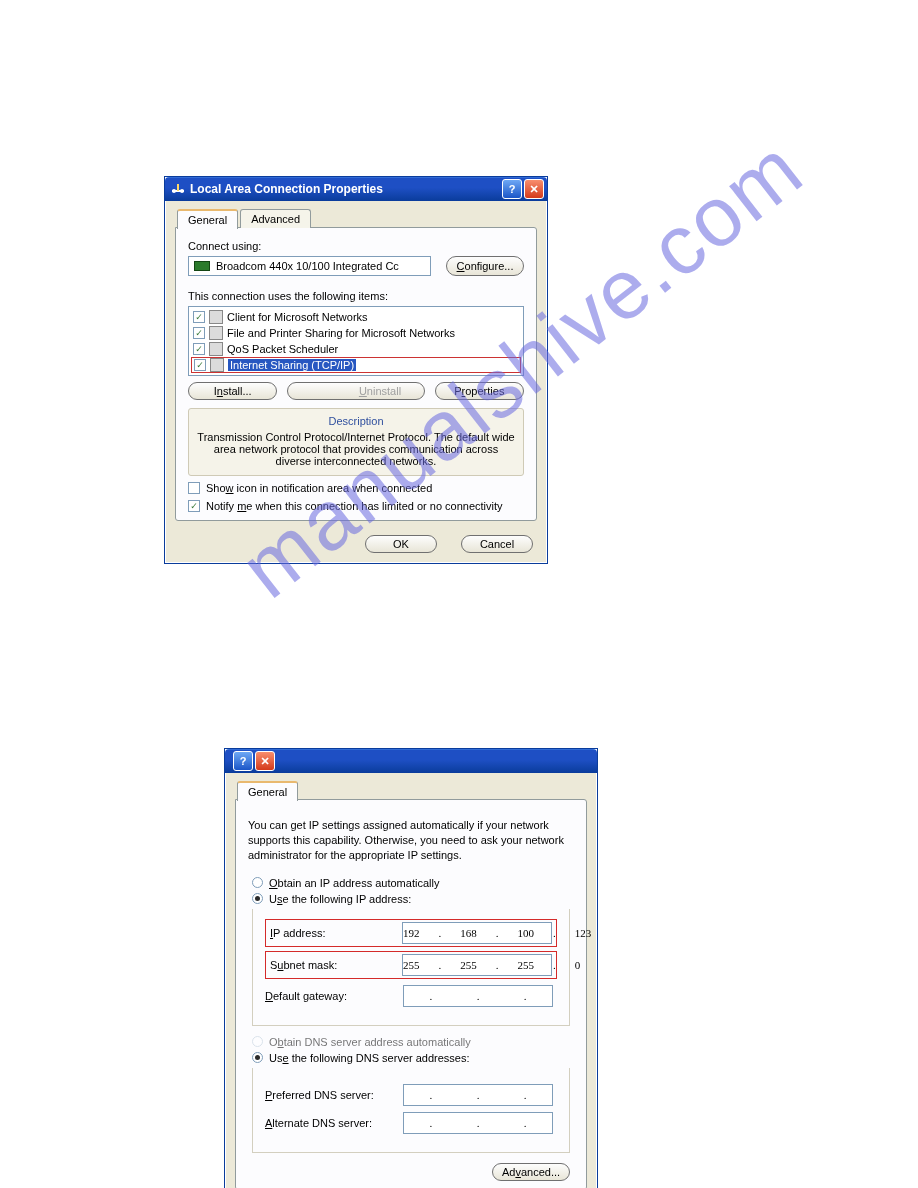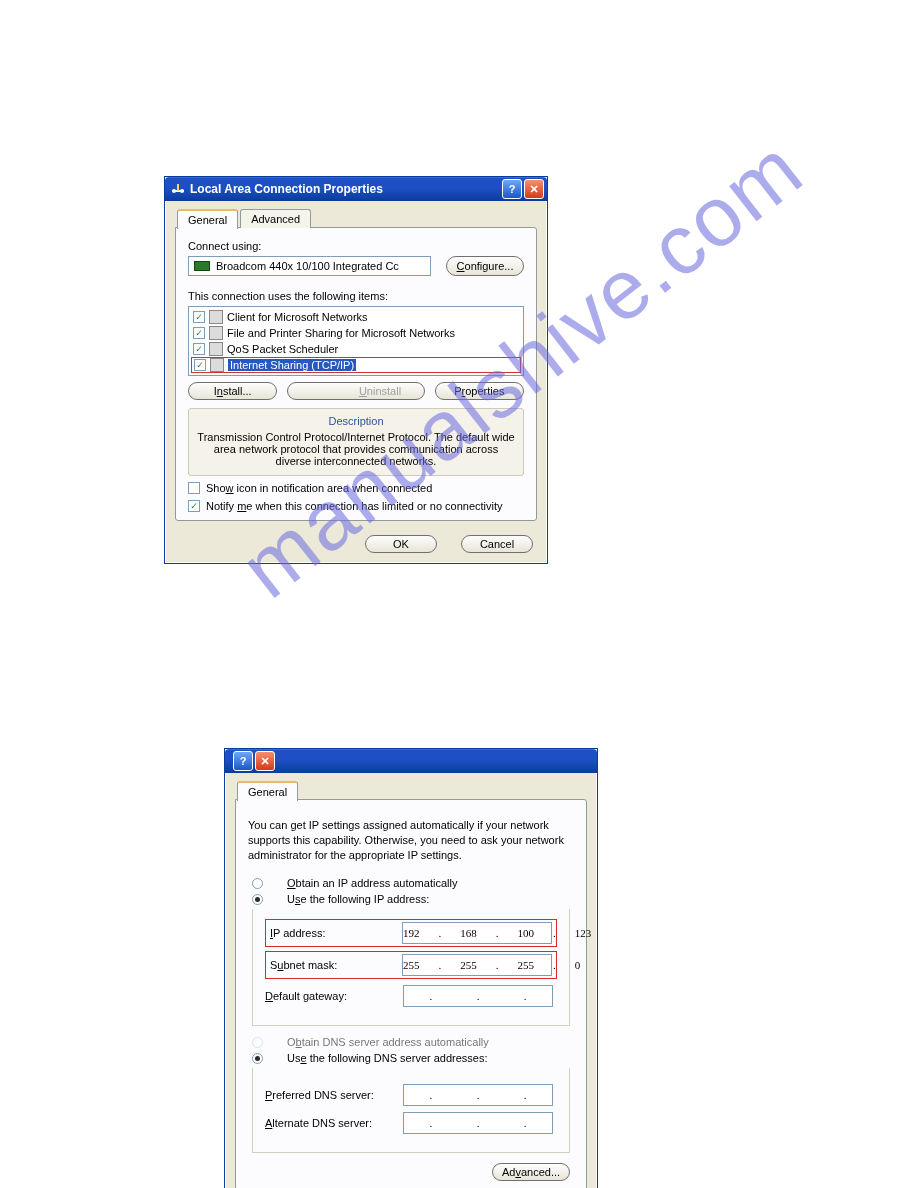--- a/index.html
+++ b/index.html
@@ -135,21 +135,21 @@
     text-align: center;
   }
   .desc-title { color: #2f4f9e; margin-bottom: 4px; }
   .chk-row { display: flex; align-items: center; gap: 6px; margin-top: 6px;}
   .chk-row .cb { width: 12px; height: 12px; border: 1px solid #7f9db9; background: #fff; display: flex; align-items: center; justify-content: center; font-size: 9px; color:#3a7a3a;}
   .dialog-buttons { display: flex; gap: 24px; justify-content: flex-end; padding: 8px 4px 0; margin-top: 6px;}
   .u { text-decoration: underline; }
 
   
   .intro { margin: 6px 0 14px; line-height: 1.35; }
-  .radio-row { display: flex; align-items: flex-end; gap: 24px; margin: 4px 0 4px 4px;}
+  .radio-row { display: flex; align-items: center; gap: 6px; margin: 4px 0 4px 4px;}
   .radio { width: 11px; height: 11px; border: 1px solid #7f9db9; border-radius: 50%; background:#fff; display:flex; align-items:center; justify-content:center;}
   .radio.checked::after { content:""; width:5px; height:5px; background:#2b2b2b; border-radius:50%; }
   .radio.disabled { opacity: .5; }
   .group { border: 1px solid #d3cfbf; border-top: none; padding: 10px 12px 12px; margin: 2px 4px 10px;}
   .field-row { display: flex; align-items: center; margin: 6px 0; gap: 8px;}
   .field-row .fl { width: 130px; }
   .ip-input {
     border: 1px solid #7f9db9; background:#fff;
     display: flex; align-items: center;
     width: 150px; height: 22px;

